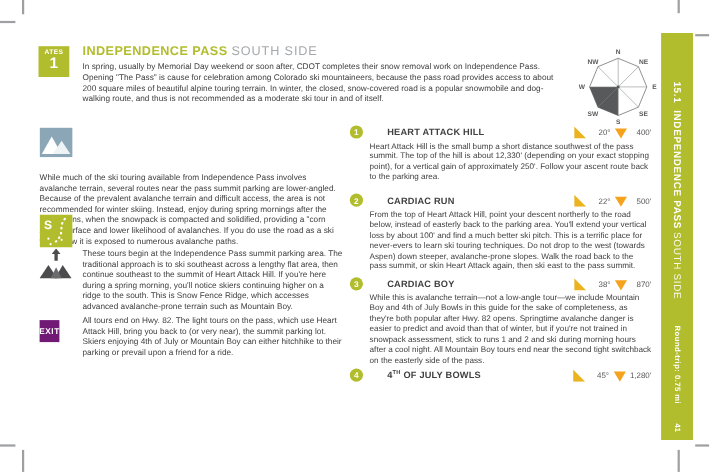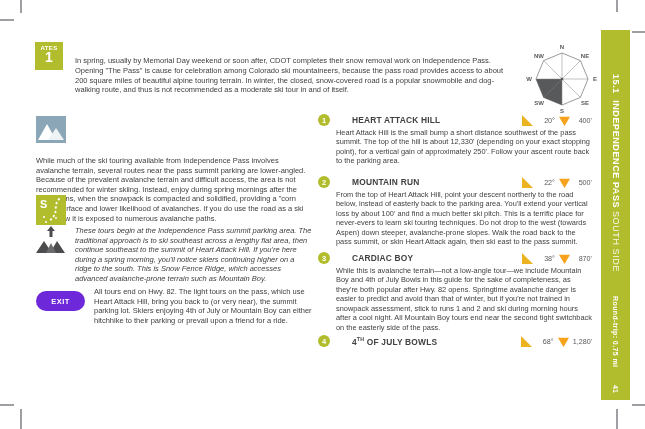--- a/index.html
+++ b/index.html
@@ -19,22 +19,22 @@
   .title .sub{color:#a6a8ab;font-weight:400;letter-spacing:.8px;}
   .intro{position:absolute;left:75px;top:56px;width:442px;font-size:7.5px;line-height:1.3;margin:0;}
 
   
   .compass{position:absolute;left:520px;top:40px;}
 
   
   .iblock{position:absolute;left:36px;width:276px;display:flex;gap:9px;align-items:flex-start;}
   .iblock p{margin:0;font-size:7.5px;line-height:1.28;flex:1;}
   .icon-box{flex:0 0 30px;}
-  .exit-chip{width:49px;height:20px;background:#6d28d9;color:#fff;font-size:7.5px;font-weight:bold;
-             letter-spacing:.5px;display:flex;align-items:center;justify-content:center;margin-top:4px;border-radius:10px;}
+  .exit-chip{width:18px;height:20px;background:#701a75;color:#fff;font-size:7.5px;font-weight:bold;
+             letter-spacing:.5px;display:flex;align-items:center;justify-content:center;margin-top:4px;}
 
   
   .route{position:absolute;left:318px;width:274px;}
   .route-head{display:flex;align-items:center;}
   .route-num{width:12px;height:12px;border-radius:50%;background:#b2bd2e;color:#fff;font-size:7.5px;
              font-weight:bold;display:flex;align-items:center;justify-content:center;flex:0 0 12px;}
   .route-name{margin-left:22px;font-size:8.4px;font-weight:bold;letter-spacing:.2px;color:#414042;white-space:nowrap;}
   .route-name sup{font-size:5.2px;}
   .route-stats{margin-left:auto;display:flex;align-items:center;gap:4px;font-size:7.2px;color:#58595b;white-space:nowrap;padding-left:16px;}
   .route-stats .val{min-width:18px;text-align:right;}
@@ -61,20 +61,24 @@
   <div class="crop" style="left:0;top:404px;width:14px;height:2px;"></div>
   <div class="crop" style="left:20px;top:409px;width:2px;height:20px;"></div>
   <div class="crop" style="left:632px;top:404px;width:13px;height:2px;"></div>
   <div class="crop" style="left:616px;top:409px;width:2px;height:20px;"></div>
 
   <div class="badge">
     <div class="ates">ATES</div>
     <div class="level">1</div>
   </div>
 
+  <div class="title">
+    <span class="main">INDEPENDENCE PASS</span>
+    <span class="sub">SOUTH SIDE</span>
+  </div>
 
   <p class="intro">In spring, usually by Memorial Day weekend or soon after, CDOT completes their snow removal work on Independence Pass. Opening "The Pass" is cause for celebration among Colorado ski mountaineers, because the pass road provides access to about 200 square miles of beautiful alpine touring terrain. In winter, the closed, snow-covered road is a popular snowmobile and dog-walking route, and thus is not recommended as a moderate ski tour in and of itself.</p>
 
   <svg class="compass" width="84" height="78" viewBox="0 0 84 78">
     <polygon points="42,13 60.4,20.6 68,39 60.4,57.4 42,65 23.6,57.4 16,39 23.6,20.6" fill="#ffffff" stroke="#808285" stroke-width="0.8"></polygon>
     <path d="M42,39 L16,39 L23.6,57.4 L42,65 Z" fill="#58595b"></path>
     <g stroke="#808285" stroke-width="0.5">
       <line x1="42" y1="39" x2="42" y2="13"></line>
         <line x1="42" y1="39" x2="60.4" y2="20.6"></line>
       <line x1="42" y1="39" x2="68" y2="39"></line>
@@ -114,21 +118,21 @@
         <rect width="30" height="30" fill="#b2bd2e"></rect>
         <text x="4" y="13" font-family="Liberation Sans, sans-serif" font-size="11" font-weight="bold" fill="#ffffff">S</text>
         <path d="M23,4 C16,12 25,17 12,27" fill="none" stroke="#ffffff" stroke-width="2" stroke-linecap="round" stroke-dasharray="0.5 4"></path>
         <circle cx="8" cy="22" r="1" fill="#ffffff"></circle>
           <circle cx="20" cy="23" r="1" fill="#ffffff"></circle>
         <circle cx="10" cy="27" r="1" fill="#ffffff"></circle>
       </svg>
     </div>
   </div>
 
-  <div class="iblock" style="top:226px;font-style:italic;">
+  <div class="iblock" style="top:226px;">
     <div class="icon-box">
       <svg width="30" height="28" viewBox="0 0 30 28">
         <g fill="#4c4c4e">
           <polygon points="11,5 15,0 19,5 16.5,5 16.5,11 13.5,11 13.5,5"></polygon>
           <polygon points="0,27 8,15 16,27"></polygon>
           <polygon points="14,27 21,15 29,27"></polygon>
           <polygon points="10,27 15,17 20,27" fill="#6b6b6d"></polygon>
         </g>
       </svg>
     </div>
@@ -156,21 +160,21 @@
           </svg>
         <span class="val">400'</span>
       </div>
     </div>
     <p class="route-desc">Heart Attack Hill is the small bump a short distance southwest of the pass summit. The top of the hill is about 12,330' (depending on your exact stopping point), for a vertical gain of approximately 250'. Follow your ascent route back to the parking area.</p>
   </div>
 
   <div class="route" style="top:176px;">
     <div class="route-head">
       <div class="route-num">2</div>
-      <div class="route-name">MOUNTAIN RUN</div>
+      <div class="route-name">CARDIAC RUN</div>
       <div class="route-stats">
         <svg width="11" height="11" viewBox="0 0 12 12">
             <polygon points="0,0 0,12 12,12" fill="#eab31f"></polygon>
           </svg>
         <span class="val">22°</span>
         <svg width="11" height="11" viewBox="0 0 12 12">
             <polygon points="0,2 12,2 6,12" fill="#f6a21c"></polygon>
           </svg>
         <span class="val">500'</span>
       </div>
@@ -197,21 +201,21 @@
   </div>
 
   <div class="route" style="top:335px;">
     <div class="route-head">
       <div class="route-num">4</div>
       <div class="route-name"><span>4</span><sup>TH</sup><span> OF JULY BOWLS</span></div>
       <div class="route-stats">
         <svg width="11" height="11" viewBox="0 0 12 12">
             <polygon points="0,0 0,12 12,12" fill="#eab31f"></polygon>
           </svg>
-        <span class="val">68°</span>
+        <span class="val">45°</span>
         <svg width="11" height="11" viewBox="0 0 12 12">
             <polygon points="0,2 12,2 6,12" fill="#f6a21c"></polygon>
           </svg>
         <span class="val">1,280'</span>
       </div>
     </div>
   </div>
 
   <div class="side-tab">
     <div class="vtext side-title">

